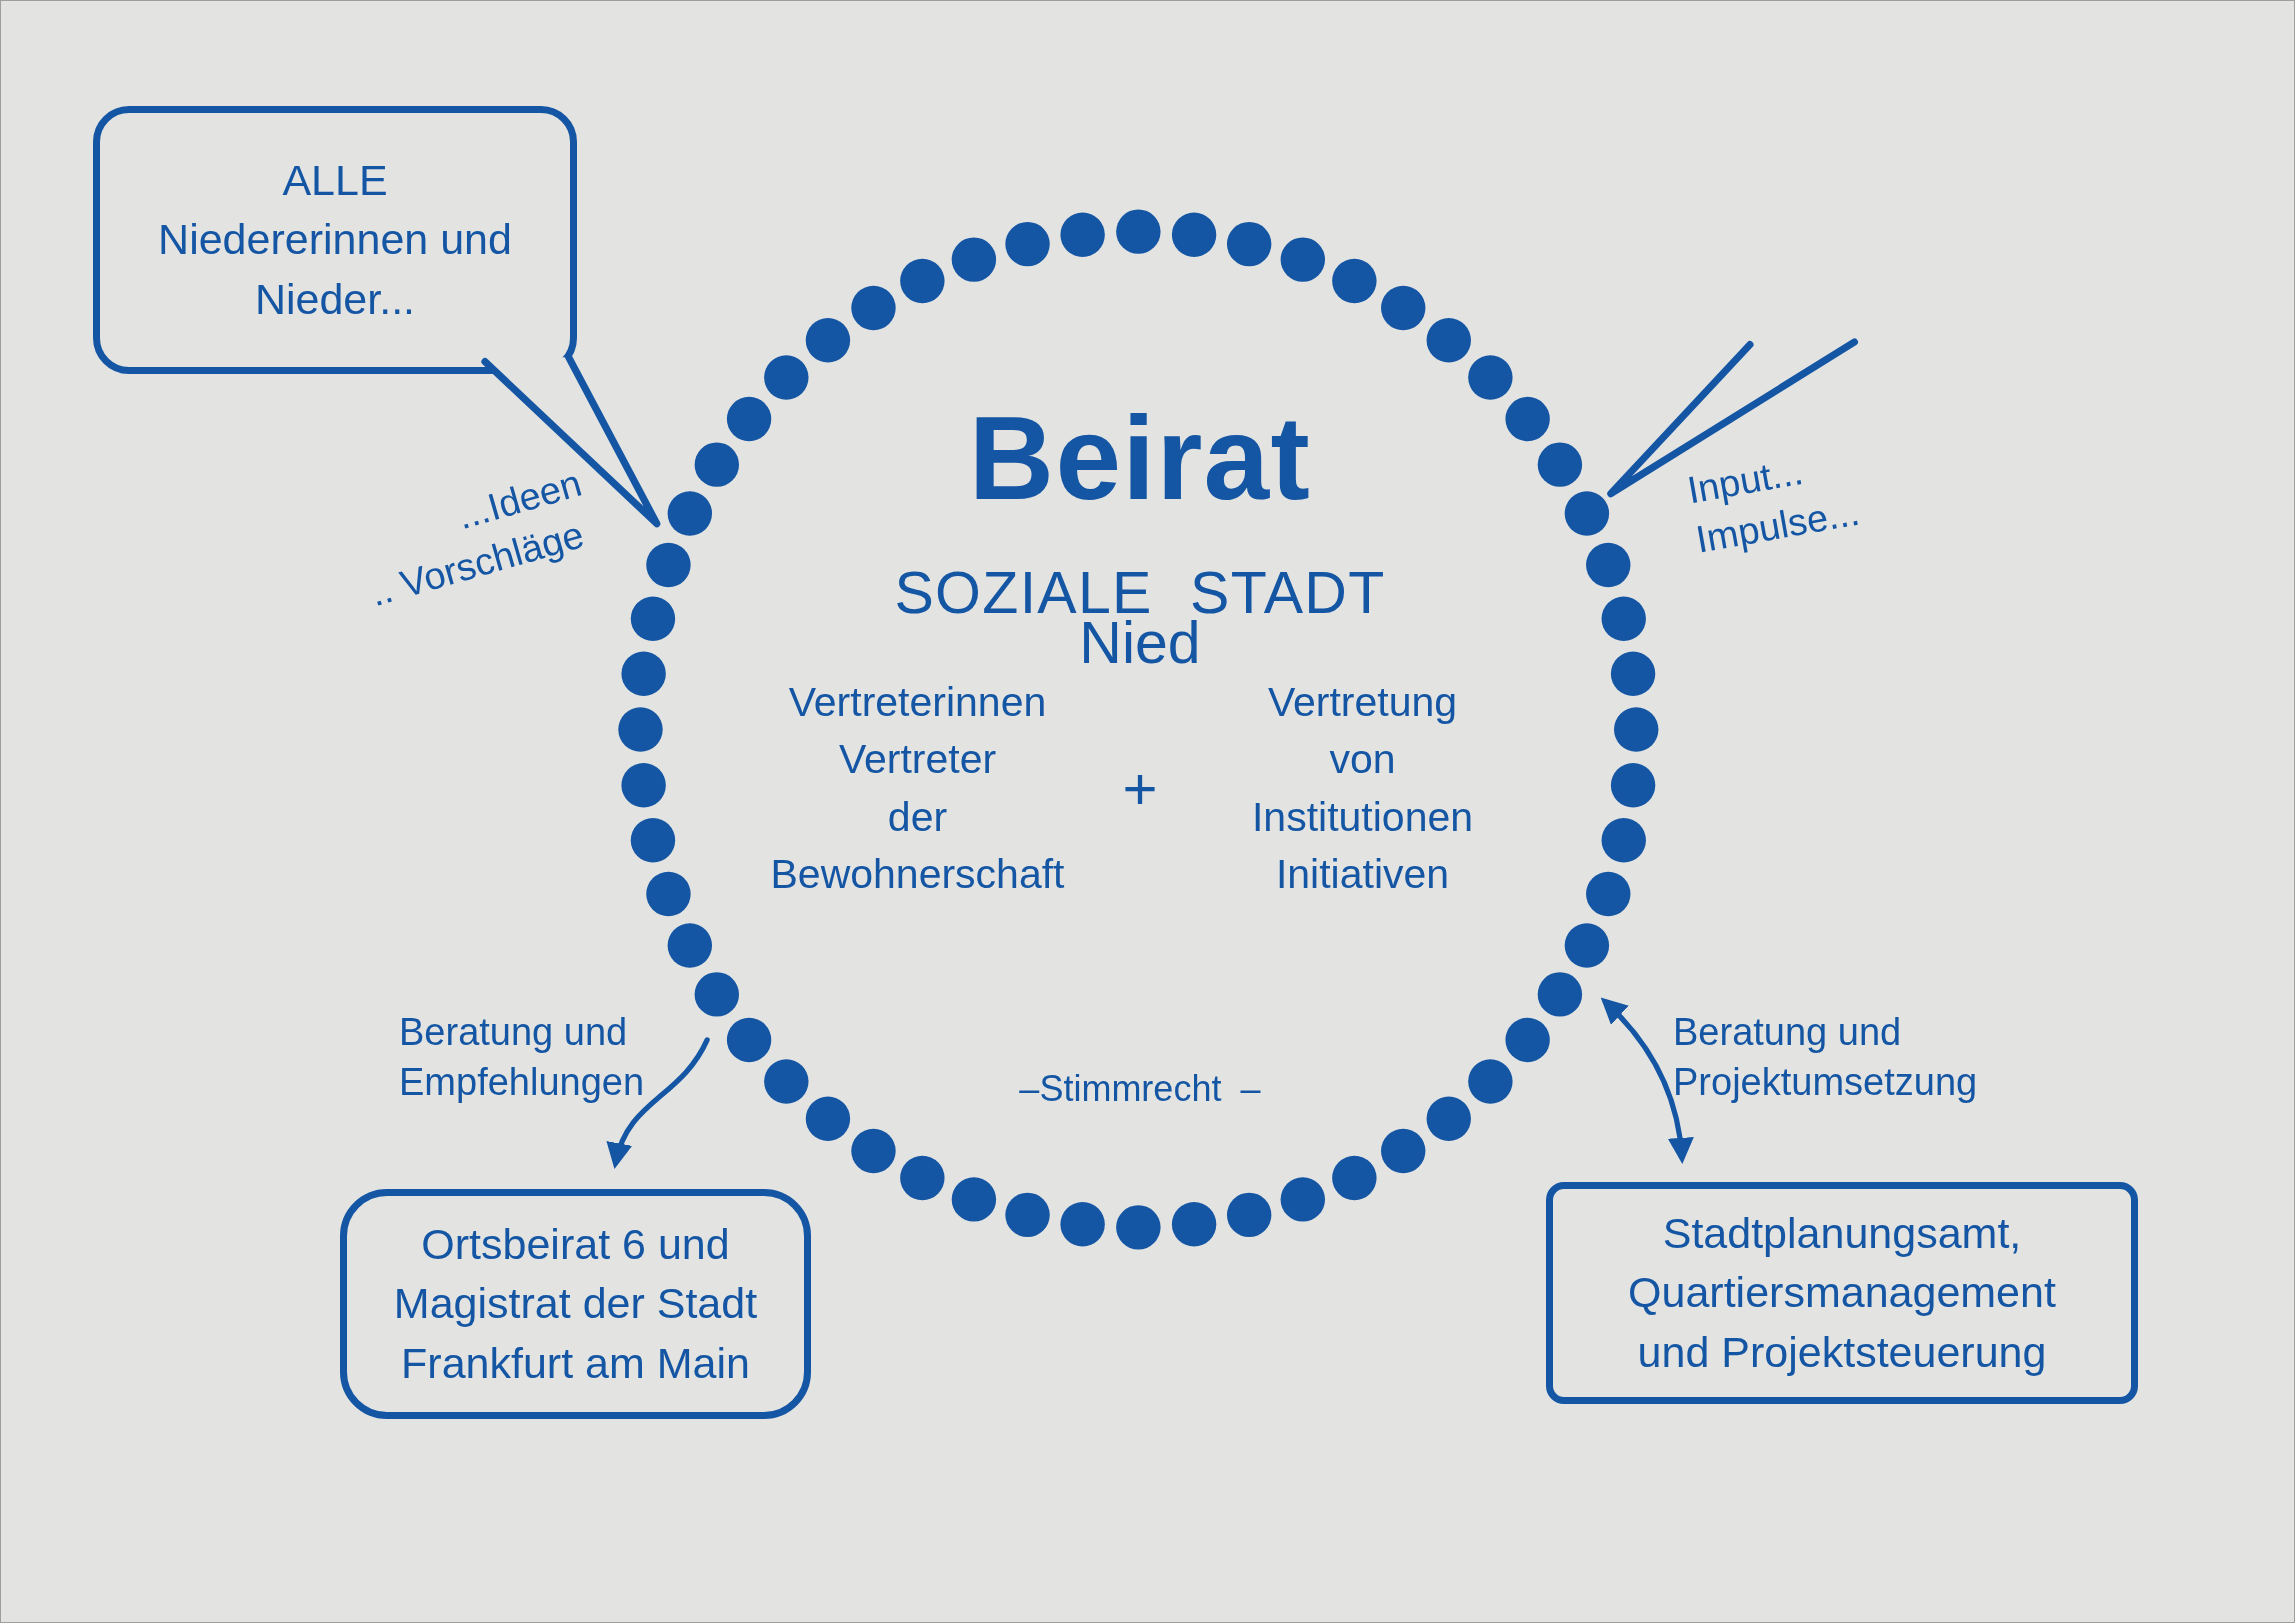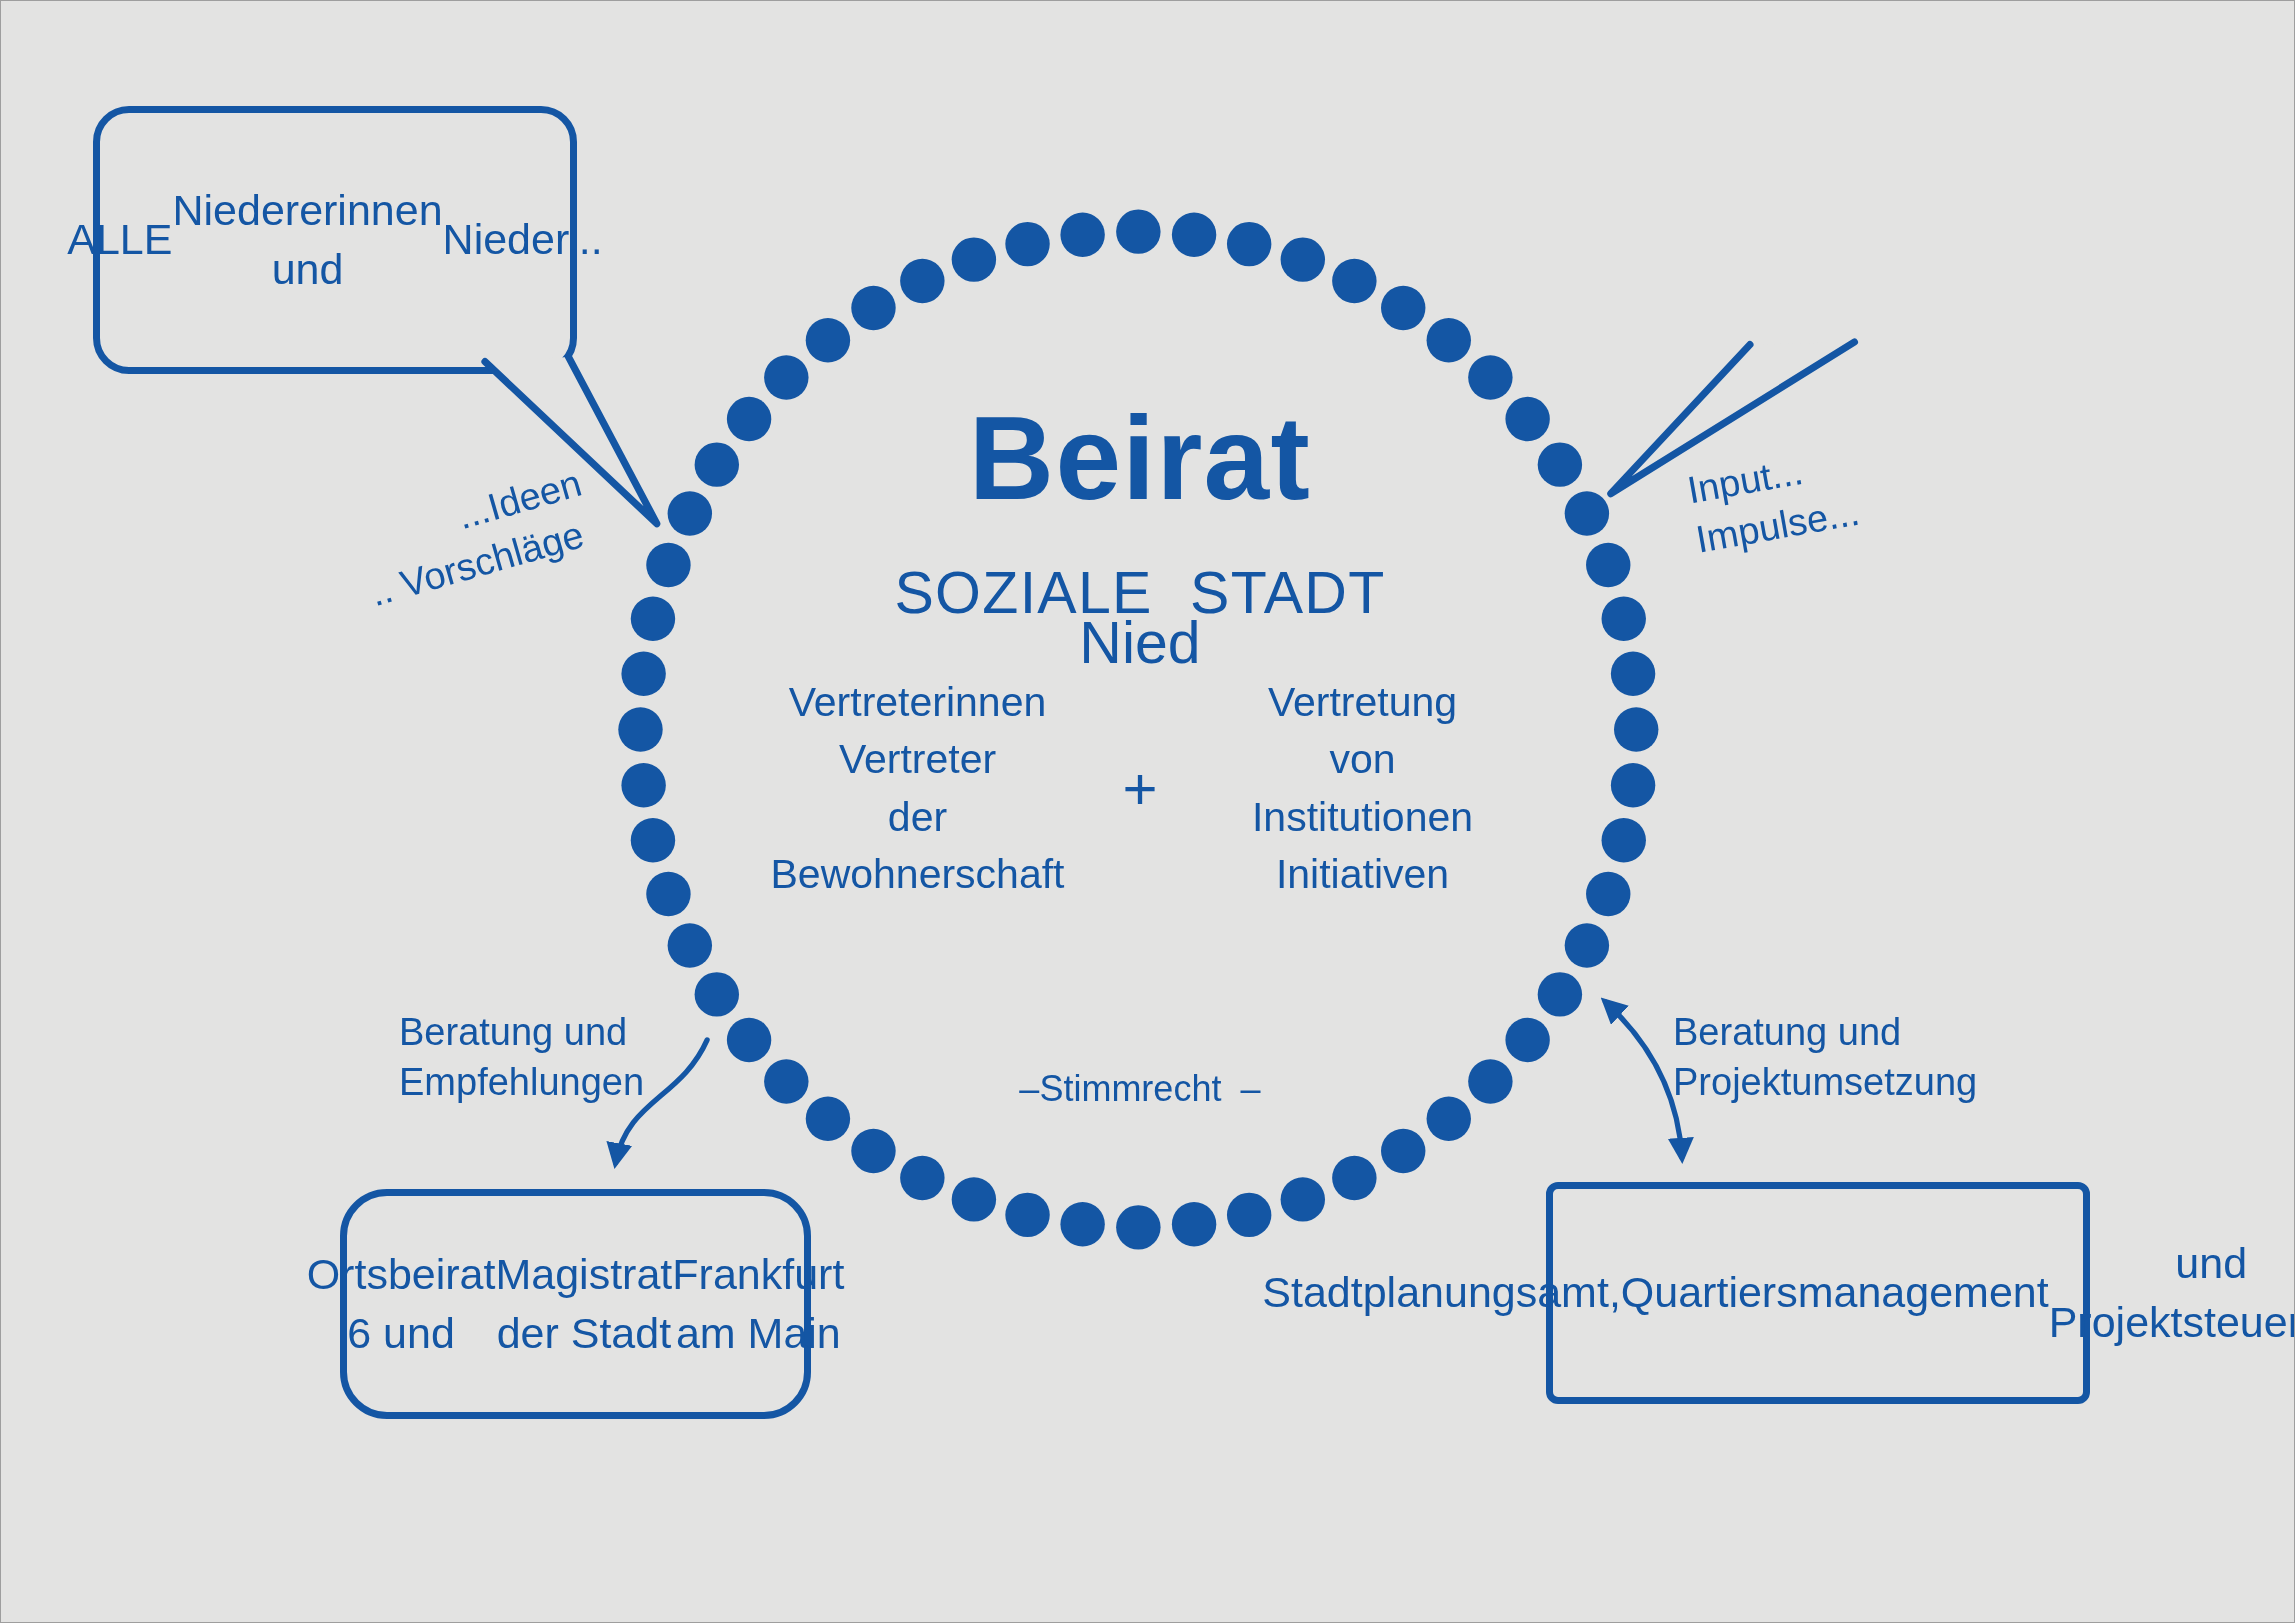--- a/index.html
+++ b/index.html
@@ -8,27 +8,27 @@
     background:var(--bg,#e3e3e2);border:1.3px solid #9e9e9e;overflow:hidden;
     font-family:"Liberation Sans",sans-serif;color:var(--blue,#1456a4);
   }
   .overlay{position:absolute;left:0;top:0;width:100%;height:100%;z-index:5;pointer-events:none;}
   #dots circle{fill:var(--blue,#1456a4);}
   .tail{fill:var(--bg,#e3e3e2);stroke:var(--blue,#1456a4);stroke-width:11;stroke-linejoin:round;stroke-linecap:round;}
   .arrow{fill:none;stroke:var(--blue,#1456a4);stroke-width:8;stroke-linecap:round;}
 
   .bubble{
     position:absolute;box-sizing:border-box;border:7.9px solid var(--blue,#1456a4);
-    background:var(--bg,#e3e3e2);display:flex;flex-direction:row;justify-content:center;
+    background:var(--bg,#e3e3e2);display:flex;flex-direction:column;justify-content:center;
     align-items:center;text-align:center;font-size:43px;line-height:1.38;z-index:2;
   }
   #bubble-tl{left:92px;top:105px;width:484px;height:268px;border-radius:36px;}
   #bubble-tr{left:1686px;top:131px;width:475px;height:222px;border-radius:36px;}
   #bubble-bl{left:339px;top:1188px;width:471px;height:230px;border-radius:47px;}
-  #bubble-br{left:1545px;top:1181px;width:544px;height:222px;border-radius:12px;}
+  #bubble-br{left:1545px;top:1181px;width:592px;height:222px;border-radius:18px;}
 
   .ctext{position:absolute;left:1139px;transform:translateX(-50%);text-align:center;white-space:nowrap;z-index:1;margin-top:32px;}
   #title{top:357px;font-size:118px;font-weight:bold;letter-spacing:1.3px;}
   #subtitle{top:526px;font-size:59px;word-spacing:19.6px;letter-spacing:1.3px;}
   #subtitle2{top:576px;font-size:59px;text-align:right;}
   #stimmrecht{top:1035px;font-size:36px;word-spacing:9.2px;}
 
   .columns{
     position:absolute;left:1139px;top:673px;transform:translateX(-50%);
     display:flex;align-items:stretch;font-size:41px;line-height:1.4;text-align:center;z-index:1;

